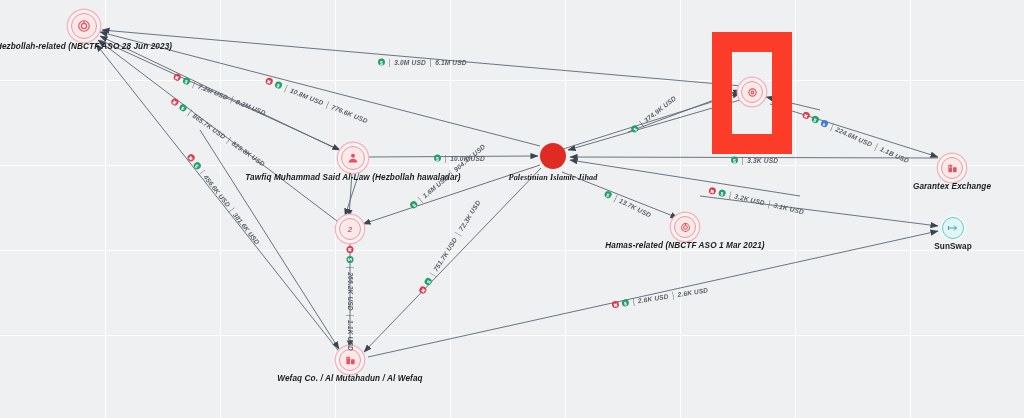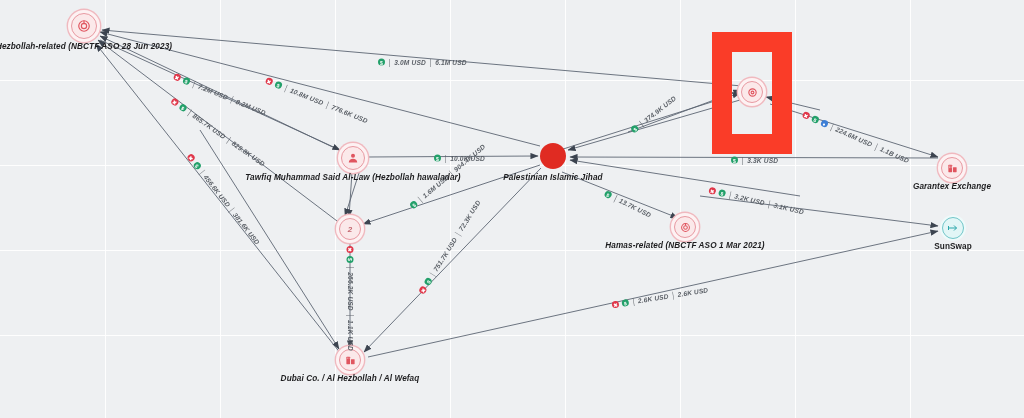--- a/index.html
+++ b/index.html
@@ -141,21 +141,21 @@
   </div>
 
   <div class="node" style="left:350px;top:229px;">
     <div class="nring n-red" style="width:22px;height:22px;">
       <span class="count">2</span>
     </div>
   </div>
 
   <div class="node" style="left:553px;top:156px;">
     <div class="n-solid" style="width:26px;height:26px;"></div>
-    <div class="lbl below" style="top:calc(100% + 4px);">Palestinian Islamic Jihad</div>
+    <div class="lbl below" style="top:calc(100% + 4px);font-family:Liberation Serif, serif;">Palestinian Islamic Jihad</div>
   </div>
 
   <div class="node" style="left:752px;top:92px;">
     <div class="nring n-red icon" style="width:22px;height:22px;">
       <svg width="11" height="11" viewBox="0 0 24 24" fill="none" stroke="#e0555f" stroke-width="2.4">
         <circle cx="12" cy="12" r="8"></circle>
           <circle cx="12" cy="12" r="3"></circle>
       </svg>
     </div>
   </div>
@@ -198,21 +198,21 @@
 
   <div class="node" style="left:350px;top:360px;">
     <div class="nring n-red icon" style="width:22px;height:22px;">
       <svg width="11" height="11" viewBox="0 0 24 24" fill="#e0555f">
         <rect x="3" y="4" width="8" height="16" rx="1"></rect>
           <rect x="13" y="9" width="8" height="11" rx="1"></rect>
         <rect x="5" y="6" width="1.6" height="1.6" fill="#fff"></rect>
           <rect x="8" y="6" width="1.6" height="1.6" fill="#fff"></rect>
       </svg>
     </div>
-    <div class="lbl below">Dubai Co. / Al Hezbollah / Al Wefaq</div>
+    <div class="lbl below">Wefaq Co. / Al Mutahadun / Al Wefaq</div>
   </div>
 
   <div id="edge-labels">
       <div class="elabel" style="left: 378px; top: 62px; transform: translateY(-50%) rotate(0deg);">
         <span class="dot d-green">$</span>
         <span class="txt">│ 3.0M USD</span>
         <span class="txt">│ 6.1M USD</span>
       </div>
       <div class="elabel" style="left: 174px; top: 76px; transform: translateY(-50%) rotate(22deg);">
         <span class="dot d-red">✖</span>

